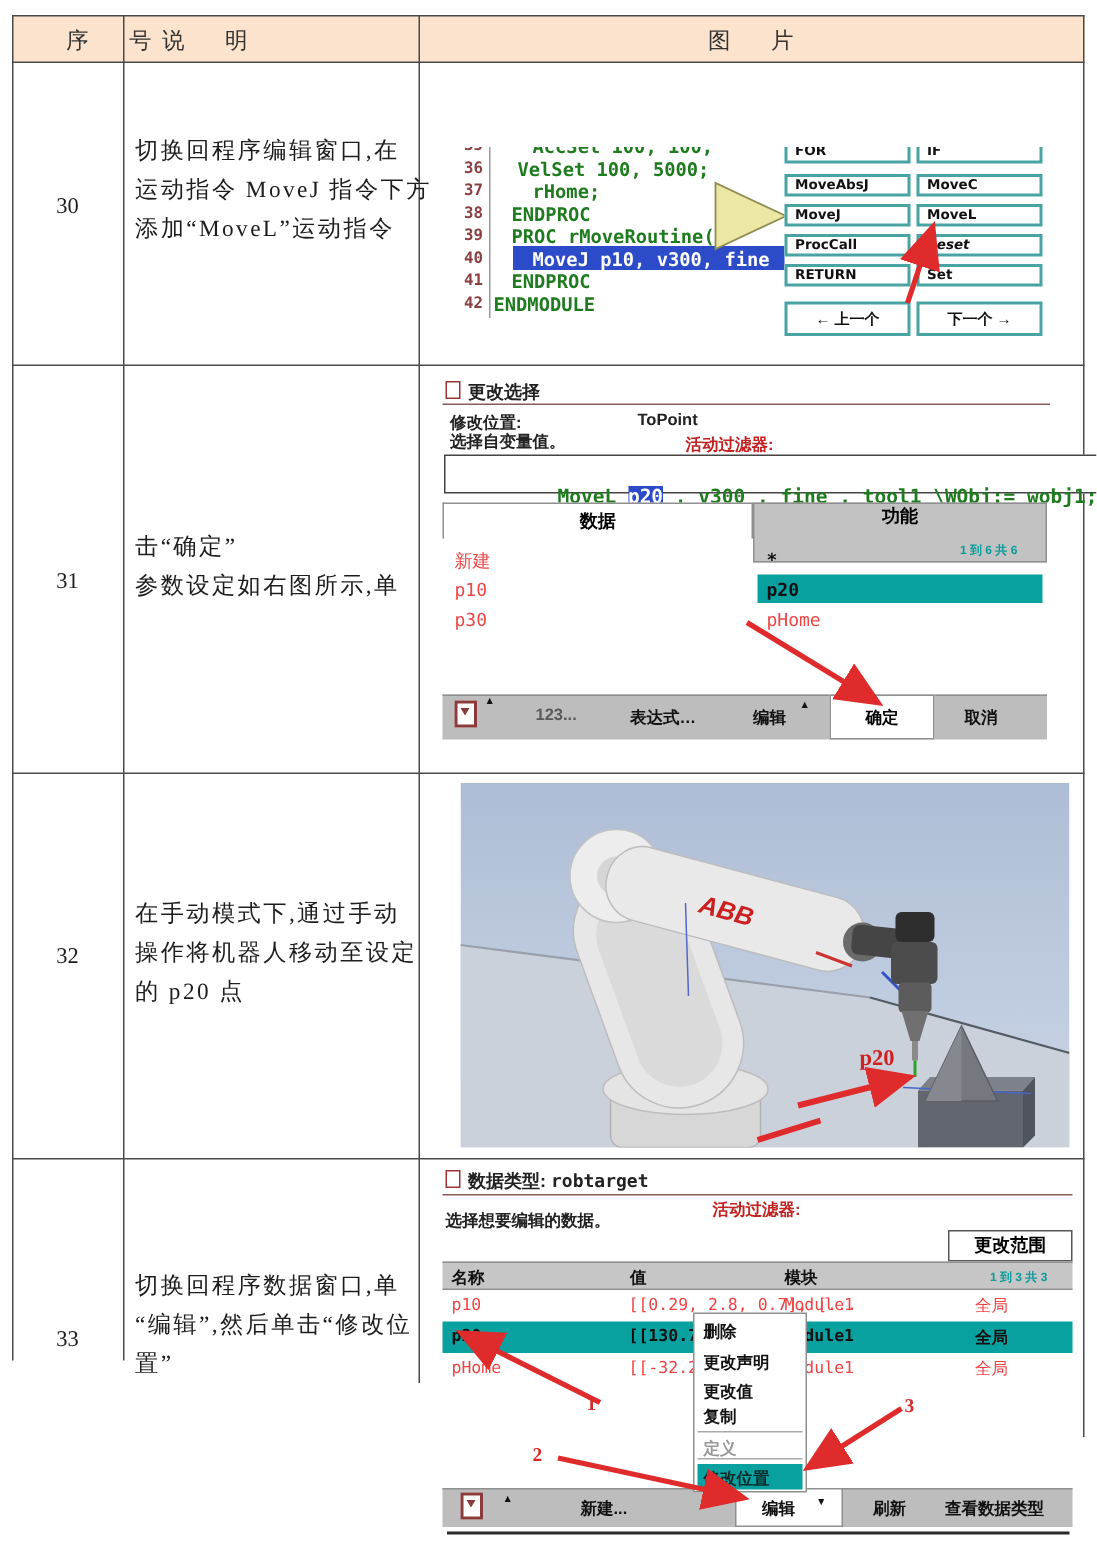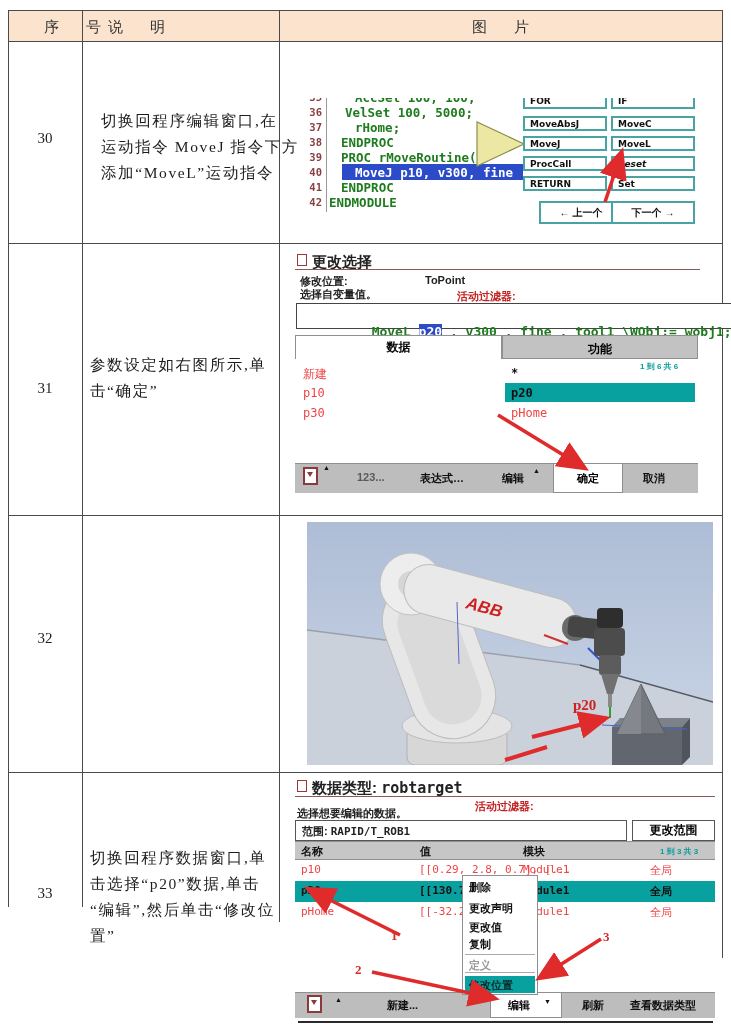--- a/index.html
+++ b/index.html
@@ -23,21 +23,21 @@
           font-family:"DejaVu Sans Mono",monospace; font-size:10.5px; font-weight:bold; line-height:15px;}
   .ctext { position:absolute; color:#1e7b1e; font-family:"DejaVu Sans Mono",monospace;
            font-size:12.5px; font-weight:bold; line-height:15px; white-space:pre; }
   .fpbtn { position:absolute; width:84px; background:#fff; border:2px solid #49a3a3;
            font-size:9px; font-weight:bold; color:#111; padding-left:5px;
            display:flex; align-items:center; font-family:"DejaVu Sans",sans-serif; }
   .navbtn { position:absolute; width:84px; height:23px; background:#fff; border:2px solid #49a3a3;
             font-size:10px; font-weight:bold; color:#111; display:flex; align-items:center;
             justify-content:center; }
   
-  .fp-title { font-size:15px; font-weight:bold; color:#222; }
+  .fp-title { font-size:12px; font-weight:bold; color:#222; }
   .fp-label { font-size:11px; font-weight:bold; color:#222; }
   .fp-red   { font-size:11px; font-weight:bold; color:#c22222; }
   .teal-count { font-size:8px; font-weight:bold; color:#0a9b9b; }
   .litem { font-family:"DejaVu Sans Mono",monospace; font-size:12px; font-weight:normal; color:#ef4444; white-space:pre;}
   .litem-dark { font-family:"DejaVu Sans Mono",monospace; font-size:12px; font-weight:bold; color:#111; white-space:pre;}
   .gray-bar { position:absolute; background:#bdbdbd; border-top:1px solid #8f8f8f; }
   .tb-item { position:absolute; font-size:11px; font-weight:bold; color:#111; white-space:nowrap;}
   .fpicon { position:absolute; width:15px; height:18px; border:2px solid #8a3a3a; background:#fff; }
   .fpicon:after { content:""; position:absolute; left:2px; top:3px; width:0; height:0;
                   border-left:3.5px solid transparent; border-right:3.5px solid transparent;
@@ -67,32 +67,36 @@
   <div class="hline" style="left:8px; top:243px; width:715px;"></div>
   <div class="hline" style="left:8px; top:515px; width:715px;"></div>
   <div class="hline" style="left:8px; top:772px; width:715px;"></div>
   <div class="abs" style="left:298px; top:1021px; width:415px; height:2px; background:#2a2a2a;"></div>
 
   <div class="abs rownum" style="left:8px; top:130px;">30</div>
   <div class="abs rownum" style="left:8px; top:380px;">31</div>
   <div class="abs rownum" style="left:8px; top:630px;">32</div>
   <div class="abs rownum" style="left:8px; top:885px;">33</div>
 
-  <div class="abs" style="left:90px; top:108px;margin-left:11px;">
+  <div class="abs" style="left:90px; top:88px;">
     <div class="desc-line">切换回程序编辑窗口,在</div>
     <div class="desc-line">运动指令 MoveJ 指令下方</div>
     <div class="desc-line">添加“MoveL”运动指令</div>
   </div>
   <div class="abs" style="left:90px; top:352px;">
+    <div class="desc-line">击“确定”</div>
     <div class="desc-line">参数设定如右图所示,单</div>
-    <div class="desc-line">击“确定”</div>
+  </div>
+  <div class="abs" style="left:90px; top:597px;">
+    <div class="desc-line">在手动模式下,通过手动</div>
+    <div class="desc-line">操作将机器人移动至设定</div>
+    <div class="desc-line">的 p20 点</div>
   </div>
   <div class="abs" style="left:90px; top:845px;">
     <div class="desc-line">切换回程序数据窗口,单</div>
-    <div class="desc-line">击选择“p20”数据,单击</div>
     <div class="desc-line">“编辑”,然后单击“修改位</div>
     <div class="desc-line">置”</div>
   </div>
 
   <div class="codewrap">
     <div class="vline" style="left:21px; top:-8px; height:122px; background:#999;"></div>
     <div class="lnum" style="top:-8px;">35</div>
     <div class="ctext" style="left:50px; top:-8px;">AccSet 100, 100;</div>
     <div class="lnum" style="top:7px;">36</div>
     <div class="ctext" style="left:40px; top:7px;">VelSet 100, 5000;</div>
@@ -117,21 +121,21 @@
     <div class="fpbtn" style="left:218px; top:-6px; height:17px;">FOR</div>
     <div class="fpbtn" style="left:306px; top:-6px; height:17px;">IF</div>
     <div class="fpbtn" style="left:218px; top:18px; height:15px;">MoveAbsJ</div>
     <div class="fpbtn" style="left:306px; top:18px; height:15px;">MoveC</div>
     <div class="fpbtn" style="left:218px; top:38px; height:15px;">MoveJ</div>
     <div class="fpbtn" style="left:306px; top:38px; height:15px;">MoveL</div>
     <div class="fpbtn" style="left:218px; top:58px; height:15px;">ProcCall</div>
     <div class="fpbtn" style="left:306px; top:58px; height:15px;font-style:italic;">Reset</div>
     <div class="fpbtn" style="left:218px; top:78px; height:15px;">RETURN</div>
     <div class="fpbtn" style="left:306px; top:78px; height:15px;">Set</div>
-    <div class="navbtn" style="left:234px; top:103px;">← 上一个</div>
+    <div class="navbtn" style="left:218px; top:103px;">← 上一个</div>
     <div class="navbtn" style="left:306px; top:103px;">下一个 →</div>
 
     <svg class="abs" style="left:0; top:0; pointer-events:none;" width="395" height="142" viewBox="0 0 395 142">
       <defs>
           <marker id="m30" markerWidth="9" markerHeight="8" refX="7" refY="4" orient="auto">
             <polygon points="0,0 9,4 0,8" fill="#df2b2b"></polygon>
           </marker>
         </defs>
       <line x1="300" y1="104" x2="316" y2="56" stroke="#df2b2b" stroke-width="3.5" marker-end="url(#m30)"></line>
     </svg>
@@ -149,22 +153,22 @@
     <div class="abs" style="left:1px; top:50px; width:486px; height:26px; border:1px solid #444; background:#fff;">
       <div class="abs mono" style="left:12px; top:5px; font-size:13px; font-weight:bold; color:#1e7b1e; white-space:pre;">
         <span>MoveL </span><span style="background:#2b4bc8; color:#fff;">p20</span><span> , v300 , fine , tool1 \WObj:= wobj1;</span>
       </div>
     </div>
 
     <div class="abs" style="left:0; top:82px; width:207px; height:24px; background:#fff; border:1px solid #8f8f8f; border-bottom:none;
                 display:flex; align-items:center; justify-content:center; font-size:12px; font-weight:bold;">
         <span>数据</span>
       </div>
-    <div class="abs" style="left:207px; top:82px; width:196px; height:24px; background:#c2c2c2; border:1px solid #8f8f8f;
-                display:flex; align-items:flex-end; justify-content:center; font-size:12px; font-weight:bold;">
+    <div class="abs" style="left:207px; top:82px; width:196px; height:40px; background:#c2c2c2; border:1px solid #8f8f8f;
+                display:flex; align-items:flex-start; justify-content:center; font-size:12px; font-weight:bold;">
         <span>功能</span>
       </div>
     <div class="abs teal-count" style="left:345px; top:108px;">1 到 6 共 6</div>
 
     <div class="abs litem" style="left:8px;  top:113px;">新建</div>
     <div class="abs litem-dark" style="left:216px; top:113px;">*</div>
     <div class="abs litem" style="left:8px;  top:133px;">p10</div>
     <div class="abs" style="left:210px; top:130px; width:190px; height:19px; background:#09a0a0;"></div>
     <div class="abs litem-dark" style="left:216px; top:133px;">p20</div>
     <div class="abs litem" style="left:8px;  top:153px;">p30</div>
@@ -248,26 +252,20 @@
   <div class="abs" style="left:295px; top:778px; width:420px; height:240px; background:#fff;">
     <div class="doc-icon" style="left:2px; top:2px;"></div>
     <div class="abs fp-title" style="left:17px; top:1px;">
       <span>数据类型:</span>
       <span class="mono">robtarget</span>
     </div>
     <div class="hline" style="left:0; top:18px; width:420px; background:#8a5a5a;"></div>
     <div class="abs fp-red" style="left:180px; top:21px;">活动过滤器:</div>
     <div class="abs fp-label" style="left:2px; top:28px;">选择想要编辑的数据。</div>
 
-    <div class="abs" style="left:0; top:42px; width:332px; height:21px; border:1px solid #555; background:#fff;">
-      <div class="abs" style="left:6px; top:3px; font-size:11px; font-weight:bold; color:#222;">
-        <span>范围:</span>
-        <span class="mono">RAPID/T_ROB1</span>
-      </div>
-    </div>
     <div class="abs" style="left:337px; top:42px; width:83px; height:21px; border:1px solid #555; background:#fff;
                 display:flex; align-items:center; justify-content:center; font-size:12px; font-weight:bold;">
         <span>更改范围</span>
       </div>
 
     <div class="abs" style="left:0; top:63px; width:420px; height:19px; background:#c6c6c6; border-top:1px solid #8f8f8f; border-bottom:1px solid #8f8f8f;"></div>
     <div class="tb-item" style="left:6px;   top:66px;">名称</div>
     <div class="tb-item" style="left:125px; top:66px;">值</div>
     <div class="tb-item" style="left:228px; top:66px;">模块</div>
     <div class="abs teal-count" style="left:365px; top:68px;">1 到 3 共 3</div>

